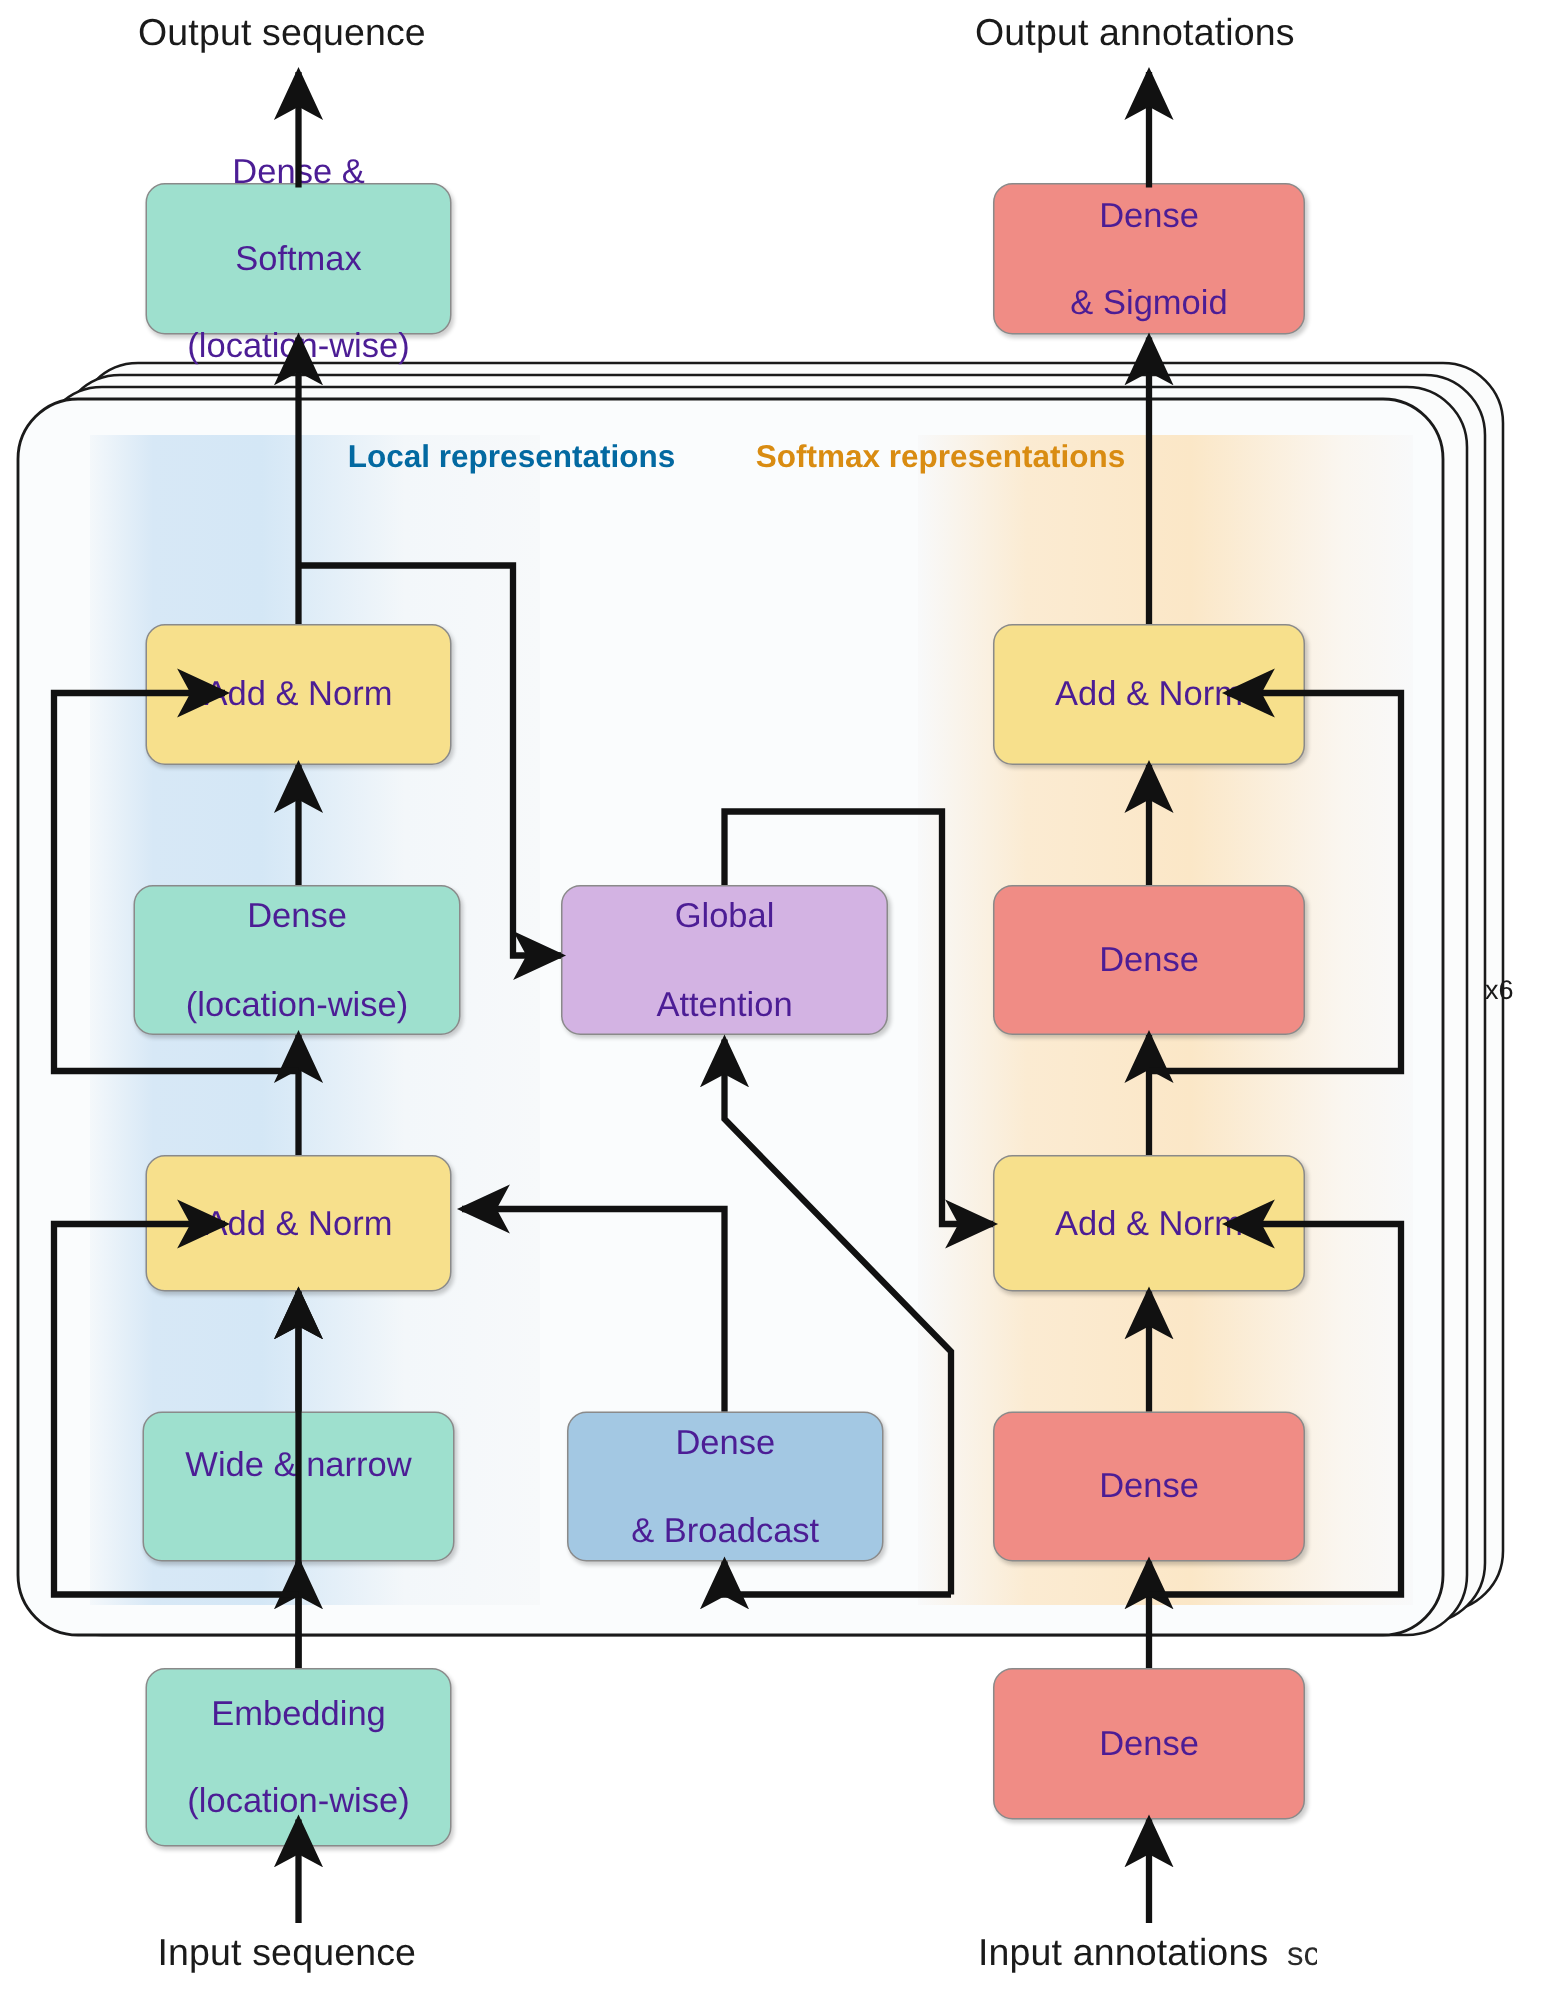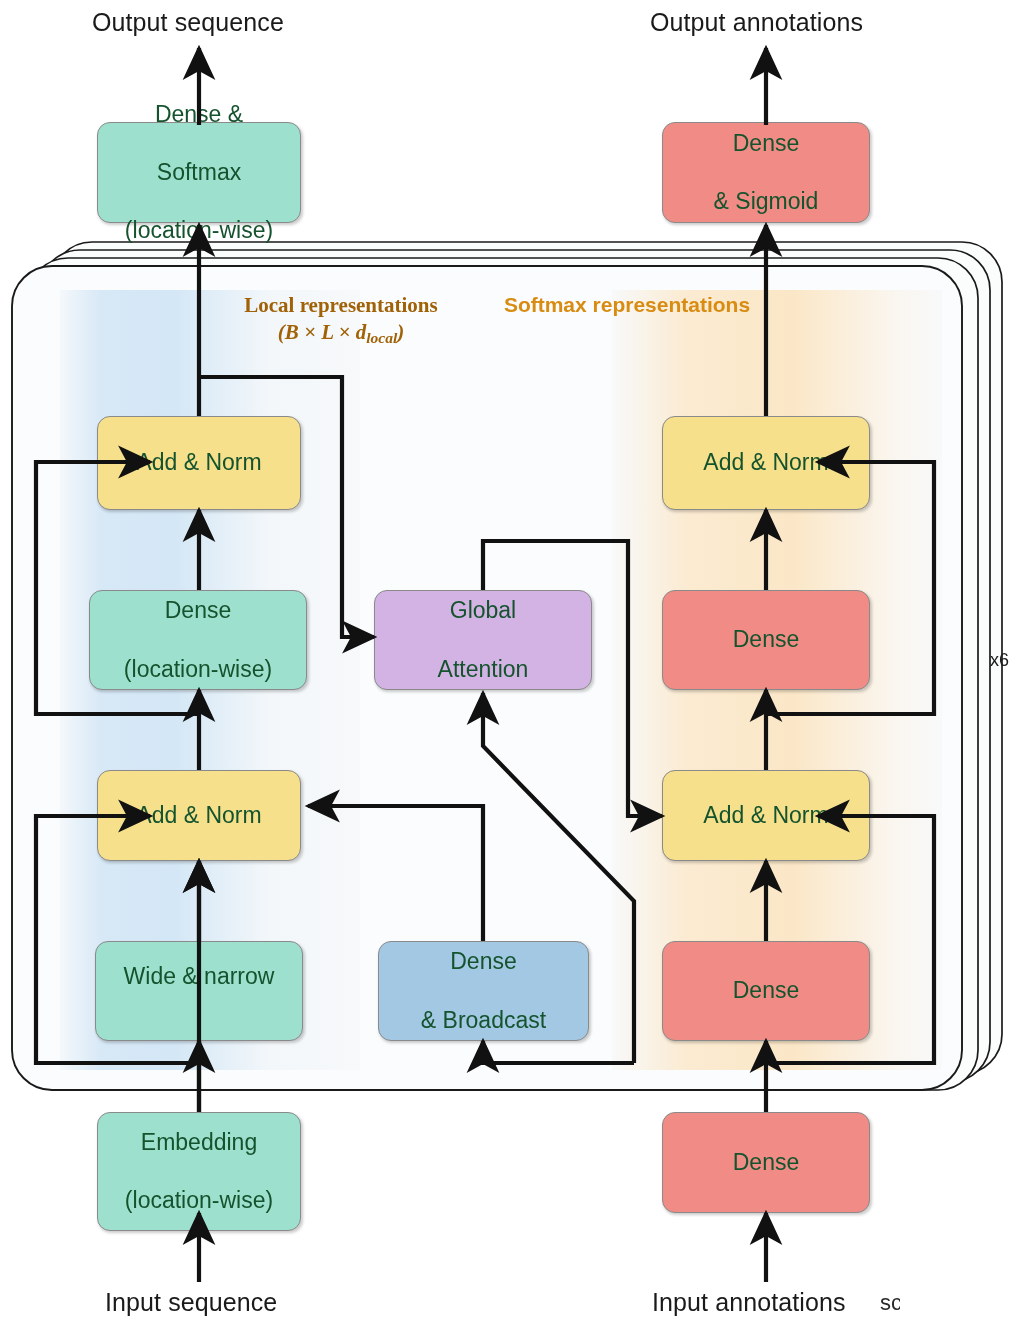--- a/index.html
+++ b/index.html
@@ -55,37 +55,37 @@
     font-size:21px;
     font-weight:bold;
   }
   .rep-caption .rc-shape{
     display:block;
     font-size:21px;
     font-weight:bold;
     font-style:italic;
     font-family:"Liberation Serif","DejaVu Serif",serif;
   }
-  .rep-local .rc-title,.rep-local .rc-shape{ color:#a16207;font-family:Liberation Serif, serif; }
+  .rep-local .rc-title,.rep-local .rc-shape{ color:#0369a1; }
   .rep-global .rc-title,.rep-global .rc-shape{ color:#D98C12; }
   .sub{ font-size:.74em; vertical-align:-.28em; }
 
   
   .node{
     position:absolute;
     box-sizing:border-box;
     border:1.6px solid #8a8a8a;
     border-radius:13px;
     display:flex;
     align-items:center;
     justify-content:center;
     text-align:center;
     font-size:23px;
     line-height:1.27;
-    color:#14532d;
+    color:#4c1d95;
     z-index:2;
     box-shadow:1.5px 2px 3px rgba(0,0,0,.20);
     padding:2px 6px;
   }
   .node span{ display:block; width:100%; }
   .n-green  { background:#9EE0CE; }
   .n-yellow { background:#F7E08C; }
   .n-salmon { background:#F08C85; }
   .n-purple { background:#D3B3E3; }
   .n-blue   { background:#A3C8E3; }
@@ -184,27 +184,26 @@
       <path d="M766,416 L766,225" marker-end="url(#ah)"></path>
 
       <path d="M766,125 L766,48" marker-end="url(#ah)"></path>
     </g>
   </svg>
 
   <div class="io-label" style="left:92px; top:8px;">Output sequence</div>
   <div class="io-label" style="left:650px; top:8px;">Output annotations</div>
   <div class="io-label" style="left:105px; top:1288px;">Input sequence</div>
   <div class="io-label" style="left:652px; top:1288px;">Input annotations</div>
-  <div class="wm" style="left:880px; top:1290px; width:20px;">sc</div>
+  <div class="wm" style="left:858px; top:1290px; width:20px;">sc</div>
 
   <div class="repeat-label" style="left:990px; top:650px;">x6</div>
 
   <div class="rep-caption rep-local" style="left:216px; top:292px; width:250px;">
     <span class="rc-title">Local representations</span>
-    <span class="rc-shape"><span>(B × L × d</span><span class="sub">local</span><span>)</span></span>
   </div>
 
   <div class="rep-caption rep-global" style="left:502px; top:292px; width:250px;">
     <span class="rc-title">Softmax representations</span>
   </div>
 
   <div class="node n-green" style="left:97px; top:122px; width:204px; height:101px;">
     <span><span>Dense &amp;</span><br><span>Softmax</span><br><span>(location-wise)</span></span>
   </div>
 

